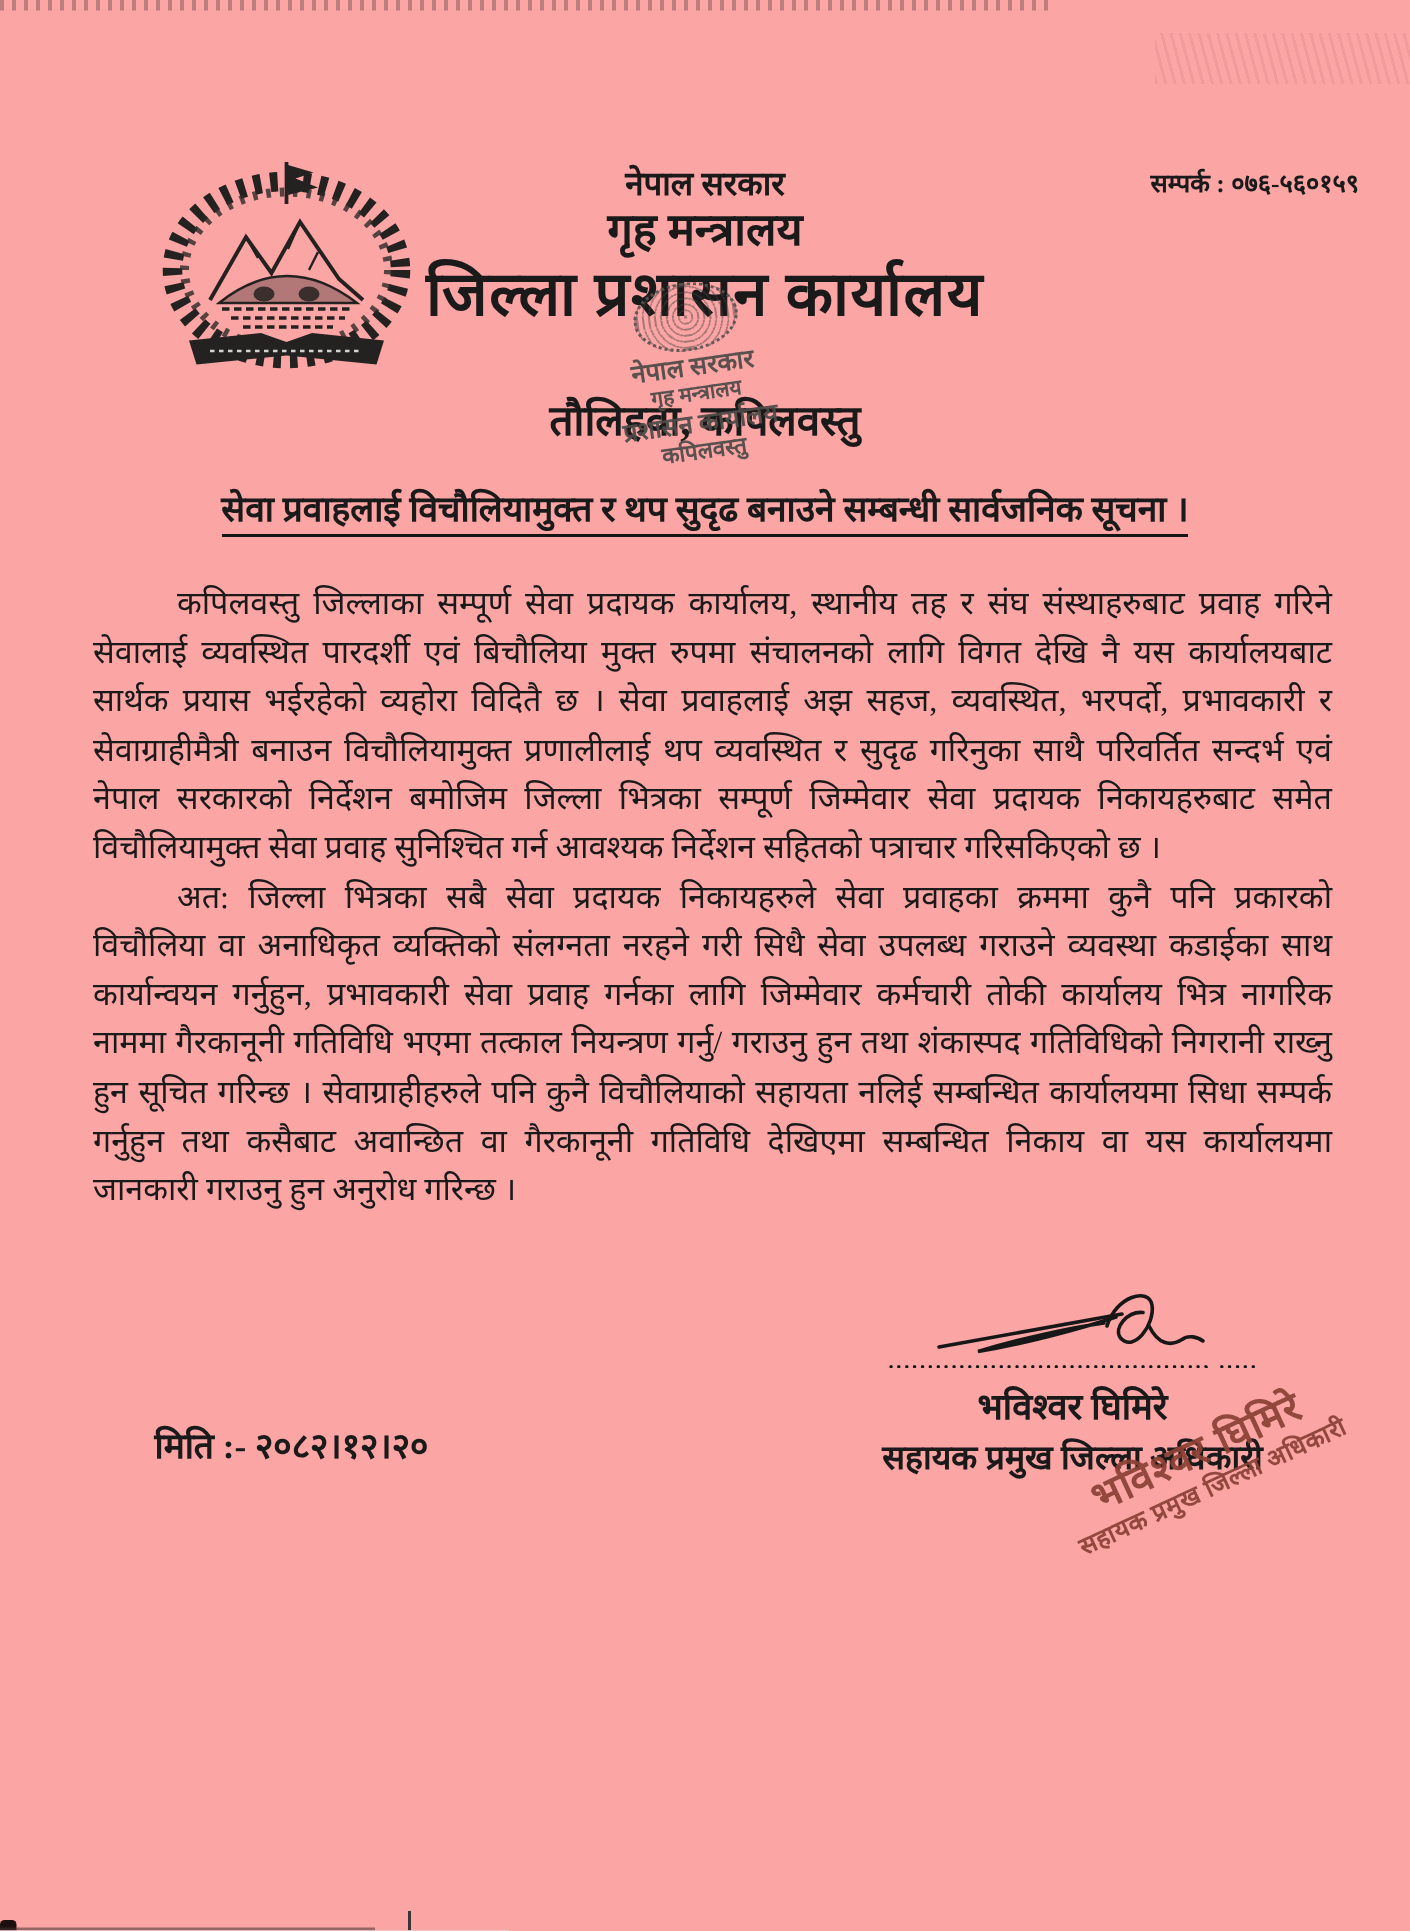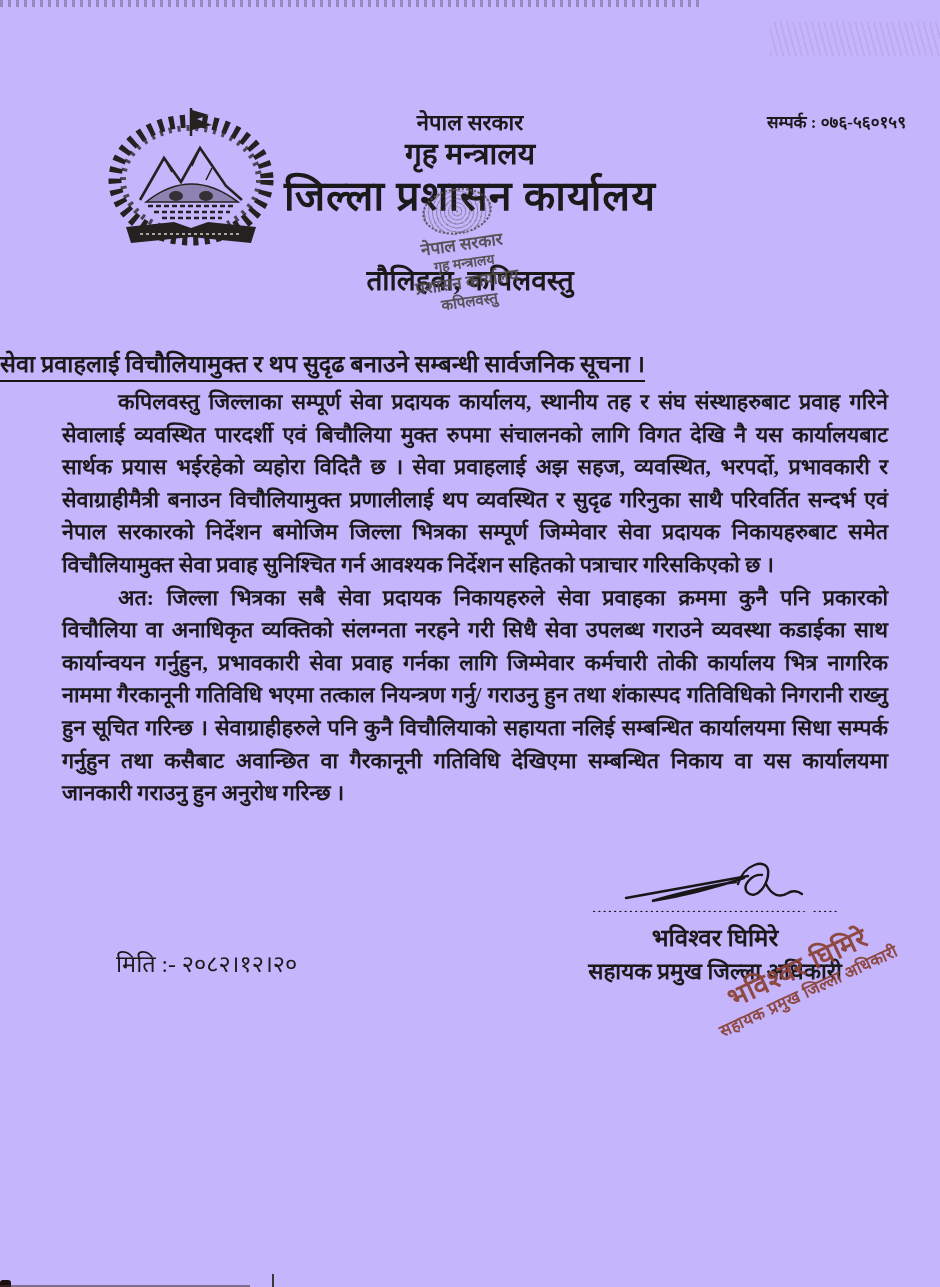--- a/index.html
+++ b/index.html
@@ -1,18 +1,18 @@
 <!DOCTYPE html>
 <html><head>
 <meta charset="utf-8">
 <style>
   html,body{margin:0;padding:0;background:#e8e6e4;}
   .paper{
     position:relative;width:940px;height:1287px;margin:0 auto;
-    background:#c4b5fd;overflow:hidden;color:#1a1a1a;
+    background:#fca5a5;overflow:hidden;color:#1a1a1a;
     font-family:"Liberation Serif","DejaVu Serif",serif;
   }
   
   .top-fringe{position:absolute;left:0;top:0;width:700px;height:7px;
     background:repeating-linear-gradient(90deg,rgba(45,35,35,.55) 0 3px,rgba(45,35,35,0) 3px 8px);
     opacity:.55;}
   .top-fringe-right{position:absolute;right:0;top:22px;width:170px;height:34px;
     background:repeating-linear-gradient(75deg,rgba(150,90,100,.12) 0 2px,transparent 2px 6px);}
   .mark-bl{position:absolute;left:0;bottom:0;width:11px;height:7px;background:#1c0f10;border-radius:3px 3px 0 0;}
   .bottom-line{position:absolute;left:0;bottom:0;width:250px;height:2px;background:rgba(70,50,50,.55);}
@@ -33,43 +33,43 @@
   .stamp-l1{font-size:17px;font-weight:bold;line-height:20px;}
   .stamp-l2{font-size:14px;font-weight:bold;line-height:17px;}
   .stamp-l3{font-size:17px;font-weight:bold;line-height:21px;}
   .stamp-l4{font-size:15px;font-weight:bold;line-height:19px;}
 
   .contact{position:absolute;right:34px;top:110px;font-size:17px;font-weight:bold;}
   .email-row{position:absolute;left:668px;top:140px;display:flex;align-items:center;gap:8px;}
   .email-text{font-size:16px;font-weight:bold;letter-spacing:.2px;}
 
   
-  .notice-title{position:absolute;left:0;right:0;top:322px;margin-top:25px;}
+  .notice-title{position:absolute;left:0;right:0;top:322px;text-align:center;}
   .notice-title span{font-size:23.5px;font-weight:bold;border-bottom:2.5px solid #151515;padding-bottom:3px;}
 
   
   .body-text{position:absolute;left:62px;top:386px;width:826px;font-size:21.5px;}
-  .bline{height:32.6px;line-height:32.6px;text-align:justify;text-align-last:justify;white-space:nowrap;font-weight:bold;}
+  .bline{height:32.6px;line-height:32.6px;text-align:justify;text-align-last:justify;white-space:nowrap;}
   .bline.short{text-align-last:left;white-space:normal;}
   .bline.indent{padding-left:56px;}
 
   
   .sig-block{position:absolute;left:565px;top:858px;width:300px;text-align:center;}
   .sig-scribble{display:block;margin:0 auto;}
   .sig-dots{font-size:19px;letter-spacing:.5px;line-height:10px;margin-top:-8px;color:#161616;
     white-space:nowrap;overflow:hidden;}
   .sig-name{font-size:24px;font-weight:600;margin-top:8px;}
   .sig-desig{font-size:22.5px;font-weight:600;margin-top:2px;}
 
   .red-stamp{position:absolute;left:645px;top:952px;width:315px;text-align:center;
     transform:rotate(-25deg);color:#8c4136;opacity:.93;}
   .red-stamp .rs-name{font-size:27px;font-weight:bold;letter-spacing:1px;line-height:30px;}
   .red-stamp .rs-desig{font-size:16.5px;font-weight:bold;letter-spacing:.5px;line-height:22px;}
 
-  .date-line{position:absolute;left:116px;top:947px;font-size:23.5px;font-weight:normal;}
+  .date-line{position:absolute;left:103px;top:947px;font-size:23.5px;font-weight:bold;}
 </style>
 </head>
 <body>
 
 <div class="paper">
 
   <div class="top-fringe"></div>
   <div class="top-fringe-right"></div>
 
   <svg class="emblem" viewBox="0 0 178 146" xmlns="http://www.w3.org/2000/svg">

